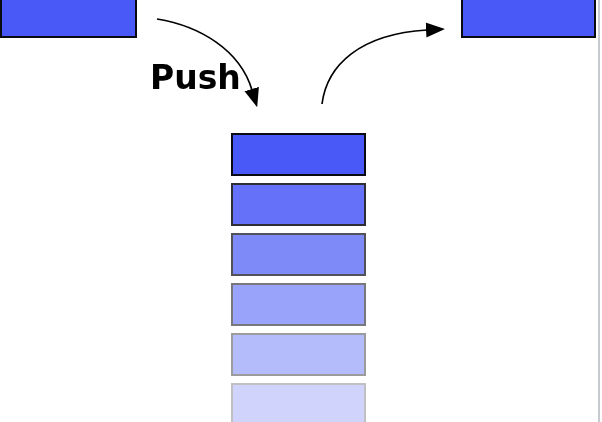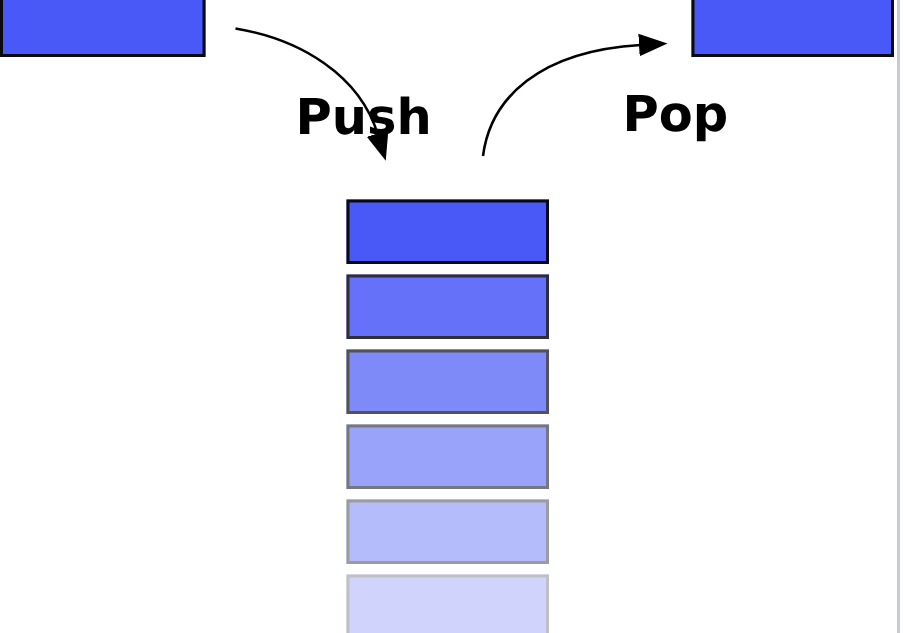--- a/index.html
+++ b/index.html
@@ -42,21 +42,20 @@
   }
 
   
   .op-label {
     position: absolute;
     font-size: 33px;
     line-height: 33px;
     font-weight: 600;
     color: var(--label-color);
     white-space: nowrap;
-    margin-left: 47px;
   }
   .push-label { left: 150px; top: 61px; }
   .pop-label  { left: 368px; top: 59px; }
 
   
   .arrows {
     position: absolute;
     left: 0; top: 0;
     width: 602px;
     height: 422px;
@@ -83,21 +82,20 @@
 <body>
 
 <div class="canvas">
 
   <div class="item-box box-topleft"></div>
 
   <div class="item-box box-topright"></div>
 
   <div class="op-label push-label">Push</div>
 
-  <div class="op-label pop-label">Pop</div>
 
   <svg class="arrows" viewBox="0 0 602 422" xmlns="http://www.w3.org/2000/svg">
     <defs>
       <marker id="arrowhead" markerUnits="userSpaceOnUse" markerWidth="24" markerHeight="20" refX="1" refY="9" orient="auto">
         <path d="M0,1.5 L19,9 L0,16.5 z"></path>
       </marker>
     </defs>
     <path class="curve" d="M 157 19 C 200 26, 240 50, 252 90" marker-end="url(#arrowhead)"></path>
     <path class="curve" d="M 322 104 C 327 65, 360 34, 427 30" marker-end="url(#arrowhead)"></path>
   </svg>

